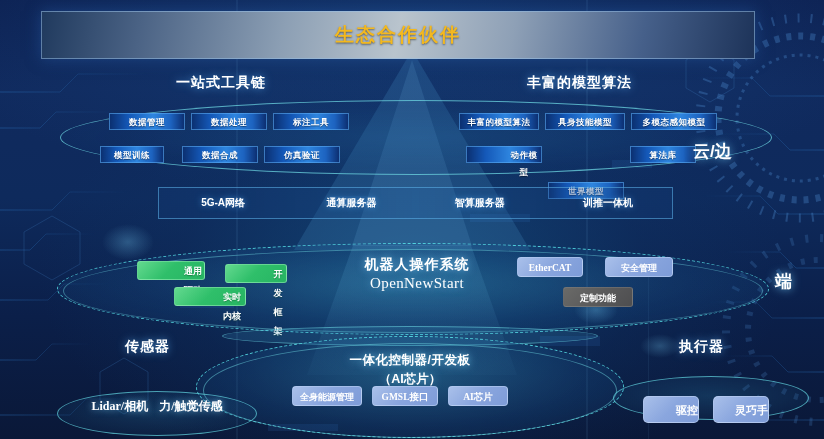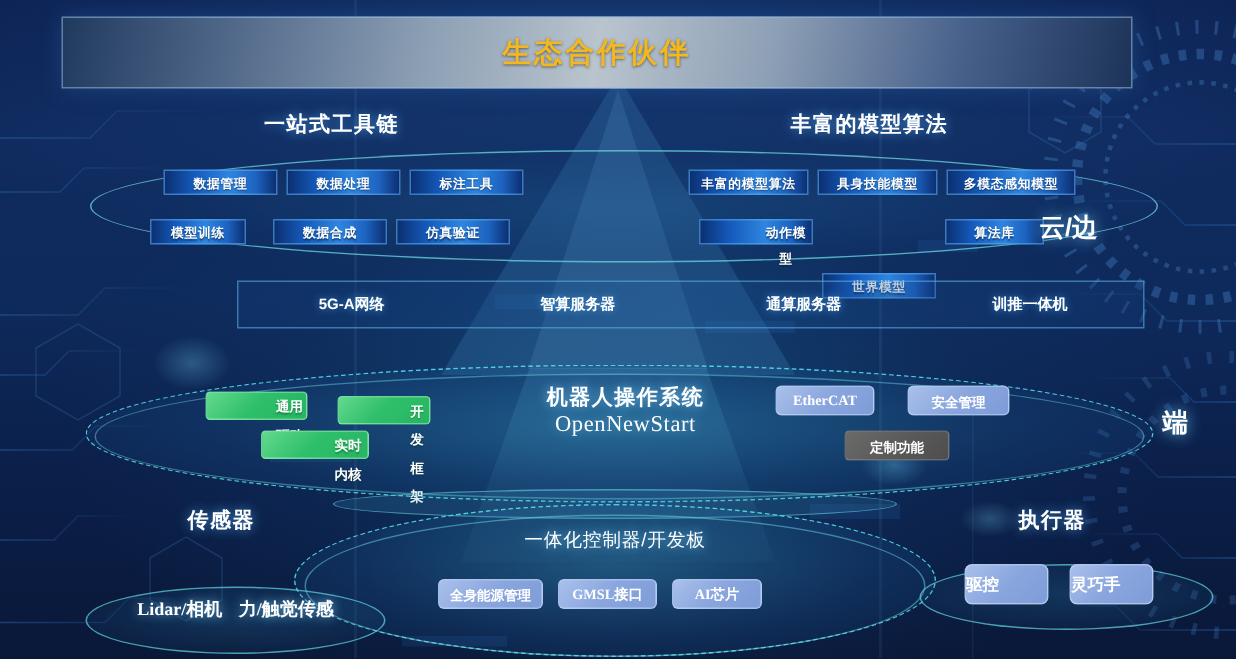--- a/index.html
+++ b/index.html
@@ -71,21 +71,21 @@
     font-size:8.5px;font-weight:bold;color:#fff;
     background:linear-gradient(90deg,#0b2f76 0%,#1356b6 22%,#2f86e0 55%,#1f68c6 80%,#0d3versa 100%);
     background:linear-gradient(90deg,#0b3071 0%,#1458b8 25%,#2e85df 58%,#1d63c0 82%,#0c2f72 100%);
     border:1px solid rgba(90,170,240,.6);
     letter-spacing:.5px;
     text-shadow:0 1px 1px rgba(0,0,0,.45);
   }
 
   
   .infra{
-    position:absolute;left:158px;top:187px;width:605px;height:32px;
+    position:absolute;left:158px;top:187px;width:515px;height:32px;
     border:1px solid rgba(95,180,235,.55);
     background:linear-gradient(90deg,rgba(18,58,118,.35),rgba(30,90,160,.22),rgba(18,58,118,.35));
     display:flex;align-items:center;
   }
   .infra span{flex:1;text-align:center;font-size:10px;font-weight:bold;color:#fff;
     text-shadow:0 0 6px rgba(70,150,220,.9);}
 
   
   .os-ell{
     position:absolute;left:57px;top:243px;width:712px;height:92px;border-radius:50%;
@@ -139,43 +139,44 @@
   .ctrl-ell2{
     position:absolute;left:203px;top:343px;width:414px;height:95px;border-radius:50%;
     border:1px solid rgba(110,215,225,.5);
   }
   .ctrl-top{
     position:absolute;left:222px;top:326px;width:376px;height:20px;border-radius:50%;
     border:1px solid rgba(110,215,225,.55);
     background:rgba(60,150,195,.18);
   }
   .ctrl-title{position:absolute;left:196px;width:428px;top:352px;text-align:center;pointer-events:none;}
-  .ctrl-title .c1{font-size:12.5px;font-weight:normal;letter-spacing:.5px;
+  .ctrl-title .c1{font-size:12.5px;font-weight:bold;letter-spacing:.5px;
     text-shadow:0 0 8px rgba(120,210,245,.9);}
   .ctrl-title .c2{font-size:12.5px;font-weight:bold;margin-top:2px;
     text-shadow:0 0 8px rgba(120,210,245,.9);}
 
   
   .small-ell{
     position:absolute;border-radius:50%;
     border:1px solid rgba(100,215,225,.7);
     background:radial-gradient(ellipse at 50% 45%, rgba(45,130,175,.26), rgba(15,50,100,.05));
   }
   #sensor-ell{left:57px;top:391px;width:200px;height:45px;}
   #act-ell{left:613px;top:376px;width:196px;height:44px;}
   .sensor-txt{position:absolute;left:57px;top:398px;width:200px;text-align:center;
     font-family:"Liberation Serif","DejaVu Serif",serif;font-size:12px;font-weight:bold;
     text-shadow:0 0 7px rgba(120,200,245,.8);}
   .sensor-txt span{margin:0 4px;}
 
   .btn-act{
-    position:absolute;width:56px;height:27px;line-height:27px;text-align:left;border-radius:5px;
+    position:absolute;width:56px;height:27px;line-height:27px;text-align:right;border-radius:5px;
     font-size:11px;font-weight:bold;color:#fff;
     background:linear-gradient(135deg,#a9c0ea 0%,#8aa6de 50%,#7e9cd8 100%);
     border:1px solid rgba(205,222,250,.55);
+    margin-top:20px;
   }
 </style>
 </head>
 <body>
 
 <div id="stage">
 
   <svg class="bgsvg" viewBox="0 0 824 439">
     <defs>
       <linearGradient id="fadeL" x1="0" y1="0" x2="1" y2="0">
@@ -276,22 +277,22 @@
   <div class="tag" style="left:631px;top:113px;width:86px;">多模态感知模型</div>
 
   <div class="tag" style="left:466px;top:146px;width:76px;padding-left:40px;">动作模型</div>
   <div class="tag" style="left:548px;top:146px;width:76px;margin-top:36px;">世界模型</div>
   <div class="tag" style="left:630px;top:146px;width:66px;">算法库</div>
 
   <div class="side-lab" id="lab-cloud">云/边</div>
 
   <div class="infra">
     <span>5G-A网络</span>
+    <span>通算服务器</span>
     <span>智算服务器</span>
-    <span>通算服务器</span>
     <span>训推一体机</span>
   </div>
 
   <div class="os-ell"></div>
   <div class="os-ell2"></div>
 
   <div class="os-title">
     <div class="l1">机器人操作系统</div>
     <div class="l2">OpenNewStart</div>
   </div>
@@ -305,20 +306,21 @@
   <div class="gray" style="left:563px;top:287px;width:70px;">定制功能</div>
 
   <div class="side-lab" id="lab-edge">端</div>
 
   <div class="ctrl-top"></div>
   <div class="ctrl-ell"></div>
   <div class="ctrl-ell2"></div>
 
   <div class="ctrl-title">
     <div class="c1">一体化控制器/开发板</div>
+    <div class="c2">（AI芯片）</div>
   </div>
 
   <div class="ptag" style="left:292px;top:386px;width:70px;">全身能源管理</div>
   <div class="ptag serif" style="left:372px;top:386px;width:66px;">GMSL接口</div>
   <div class="ptag serif" style="left:448px;top:386px;width:60px;">AI芯片</div>
 
   <div class="sec-h" id="h-sensor">传感器</div>
   <div class="small-ell" id="sensor-ell"></div>
   <div class="sensor-txt">
     <span>Lidar/相机</span>

